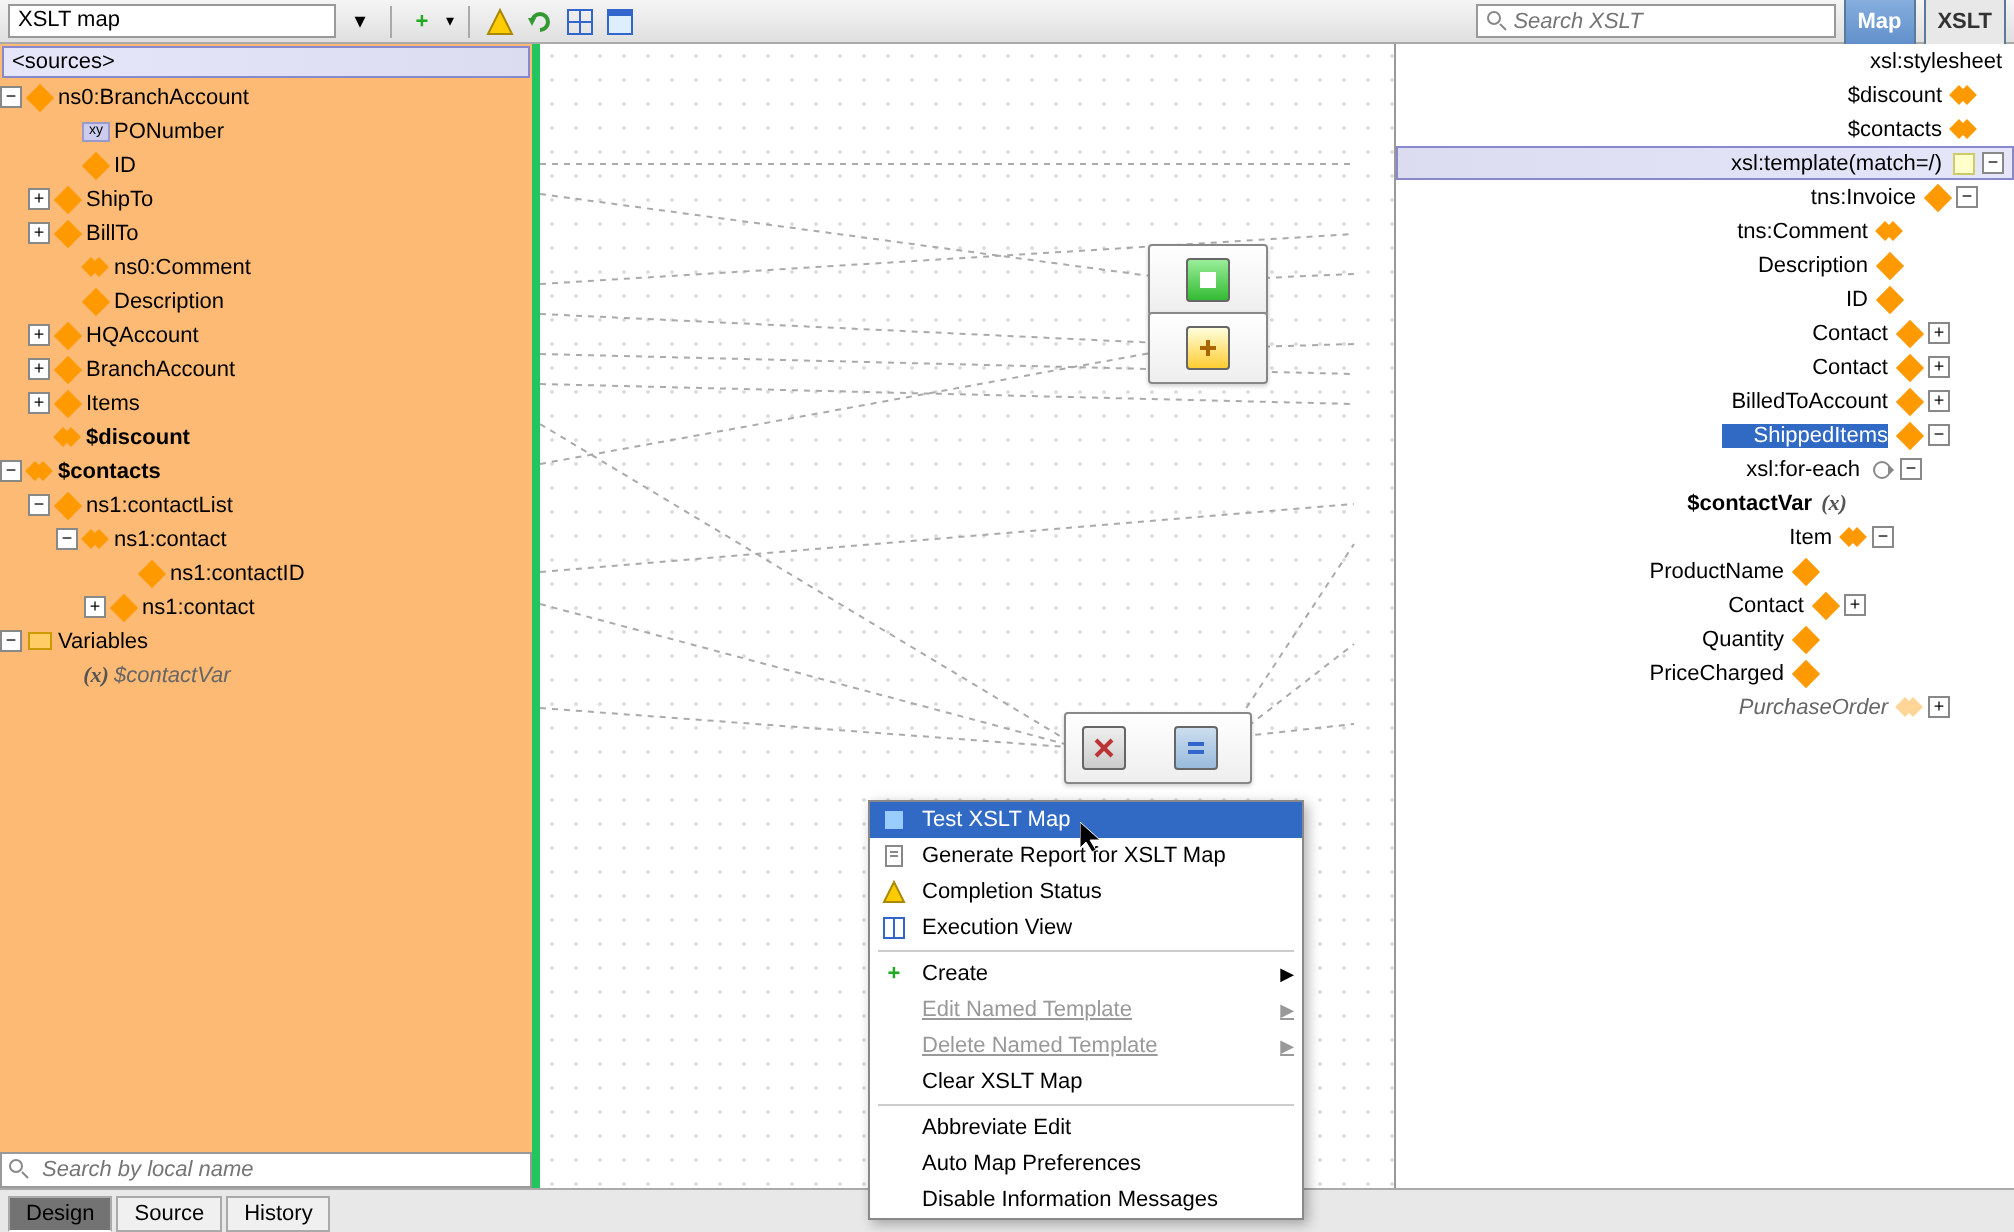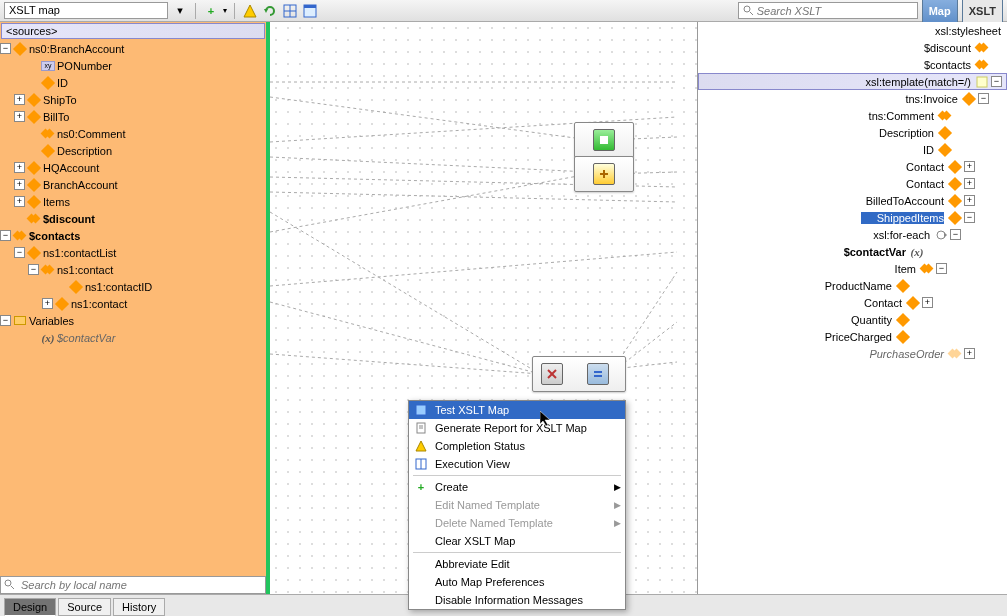--- a/index.html
+++ b/index.html
@@ -52,24 +52,24 @@
 
 .canvas-box { position: absolute; border: 1px solid #888; background: linear-gradient(#fff,#eee); border-radius: 2px; box-shadow: 0 1px 2px rgba(0,0,0,0.2); }
 .ctx-icon { position: absolute; width: 22px; height: 22px; display: flex; align-items: center; justify-content: center; border: 1px solid #666; border-radius: 2px; }
 .icon-green { background: linear-gradient(#9e9,#3b3); }
 .icon-yellow { background: linear-gradient(#ffd,#fc3); }
 .icon-gray { background: linear-gradient(#eee,#ccc); }
 .icon-blue { background: linear-gradient(#cde,#9bd); }
 
 svg.canvas-lines { position: absolute; top: 0; left: 0; width: 100%; height: 100%; pointer-events: none; }
 
-.context-menu { position: absolute; left: 408px; top: 400px; width: 218px; background: #fff; border: 1px solid #888; box-shadow: 2px 2px 6px rgba(0,0,0,0.3); z-index: 100; }
+.context-menu { position: absolute; left: 434px; top: 400px; width: 218px; background: #fff; border: 1px solid #888; box-shadow: 2px 2px 6px rgba(0,0,0,0.3); z-index: 100; }
 .cm-item { display: flex; align-items: center; height: 18px; padding: 0 4px; cursor: pointer; }
 .cm-item.highlighted { background: #316ac5; color: #fff; }
-.cm-item.disabled { color: #999; }
+.cm-item.disabled { color: #999; text-decoration: underline; }
 .cm-icon { width: 16px; height: 16px; display: inline-flex; align-items: center; justify-content: center; margin-right: 6px; }
 .cm-label { flex: 1; }
 .cm-arrow { font-size: 9px; }
 .cm-sep { height: 1px; background: #ccc; margin: 2px 4px; }
 
 .cursor { position: absolute; left: 540px; top: 411px; z-index: 200; pointer-events: none; }
 
 
 .ic-plus { color: #2a2; font-weight: bold; }
 .ic-diamond { width: 10px; height: 10px; transform: rotate(45deg); background: #f90; display: inline-block; }

